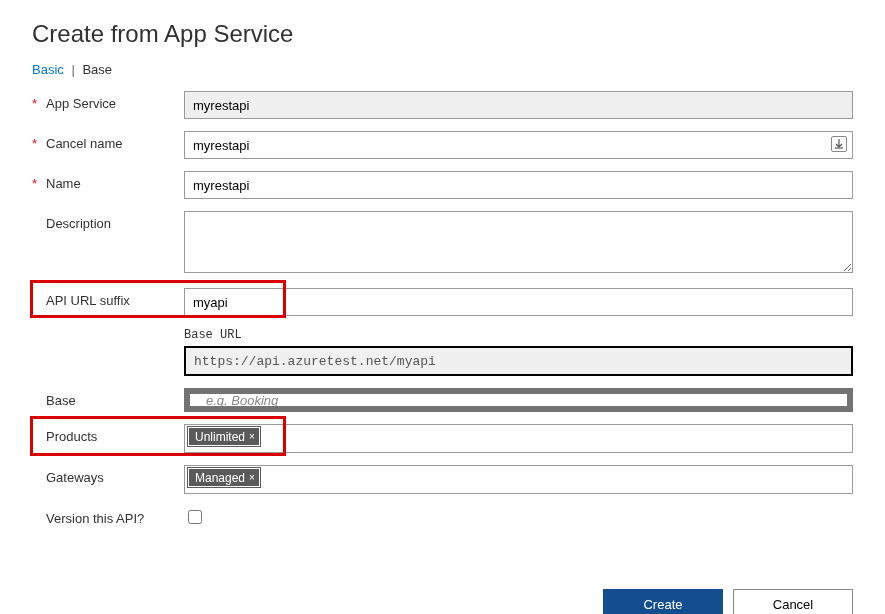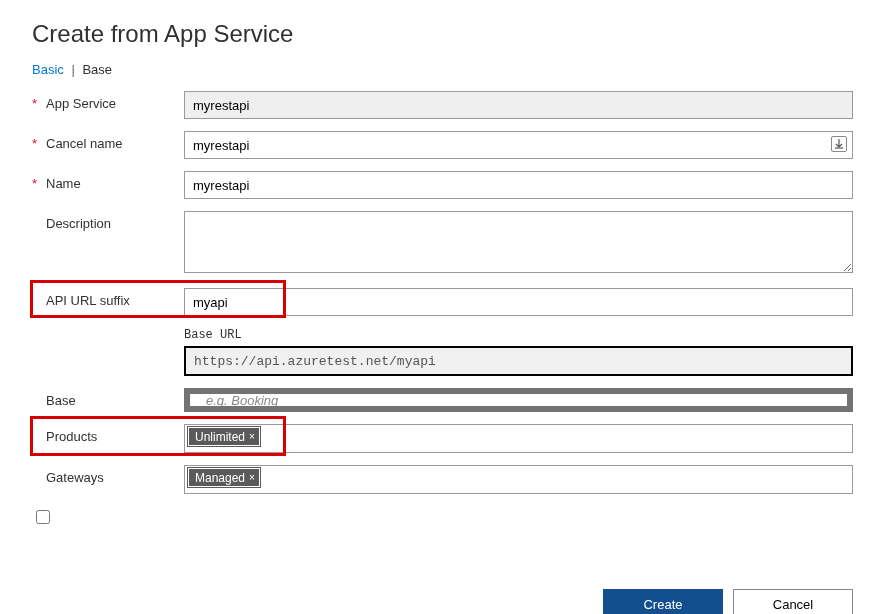--- a/index.html
+++ b/index.html
@@ -315,20 +315,24 @@
       <div class="chip-field">
         <span class="chip">
           <span>Managed</span>
           <span class="x">×</span>
         </span>
       </div>
     </div>
   </div>
 
   <div class="form-row">
+    <div class="label-col">
+      <span class="req">&nbsp;</span>
+      <span class="label-text">Version this API?</span>
+    </div>
     <div class="control-col">
       <input type="checkbox" class="checkbox" style="">
     </div>
   </div>
 </div>
 
 <div class="footer">
   <button class="btn primary">Create</button>
   <button class="btn">Cancel</button>
 </div>

